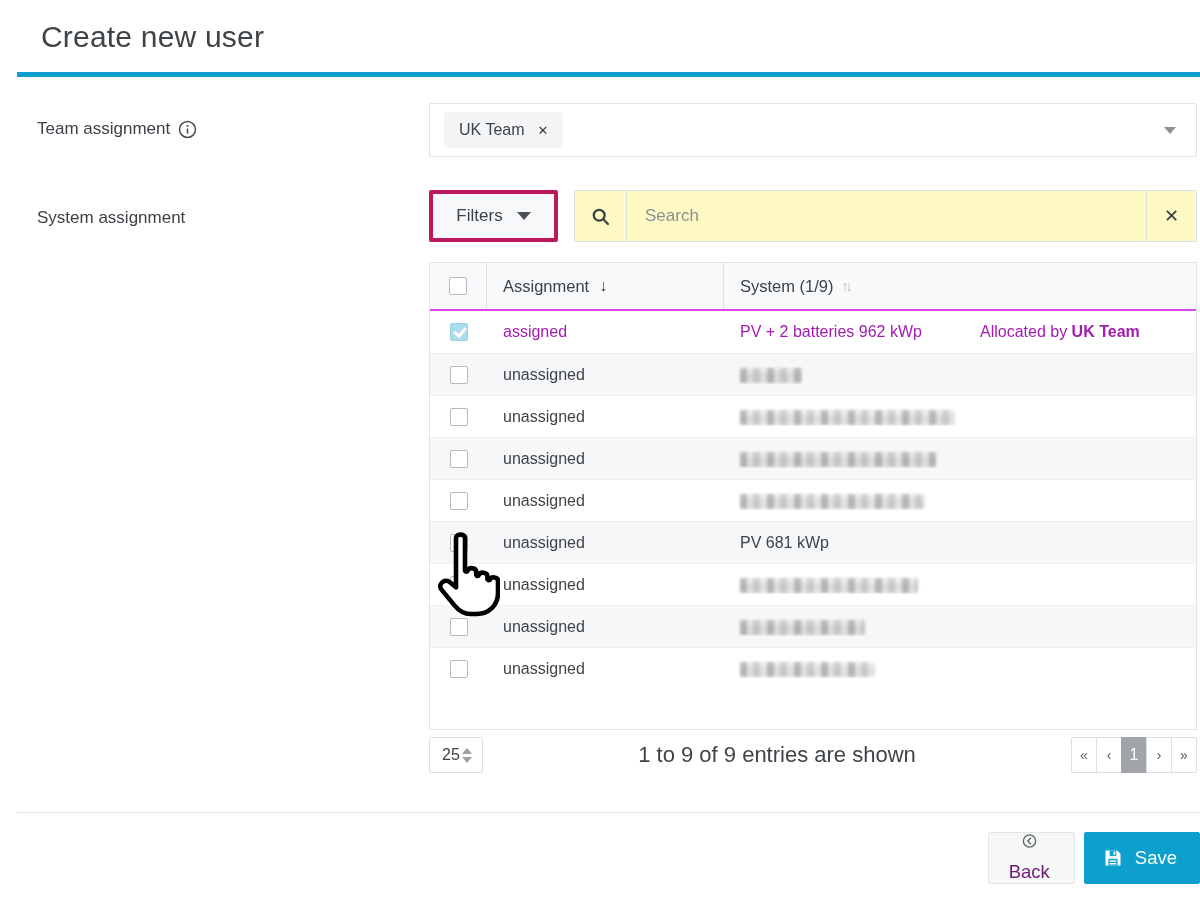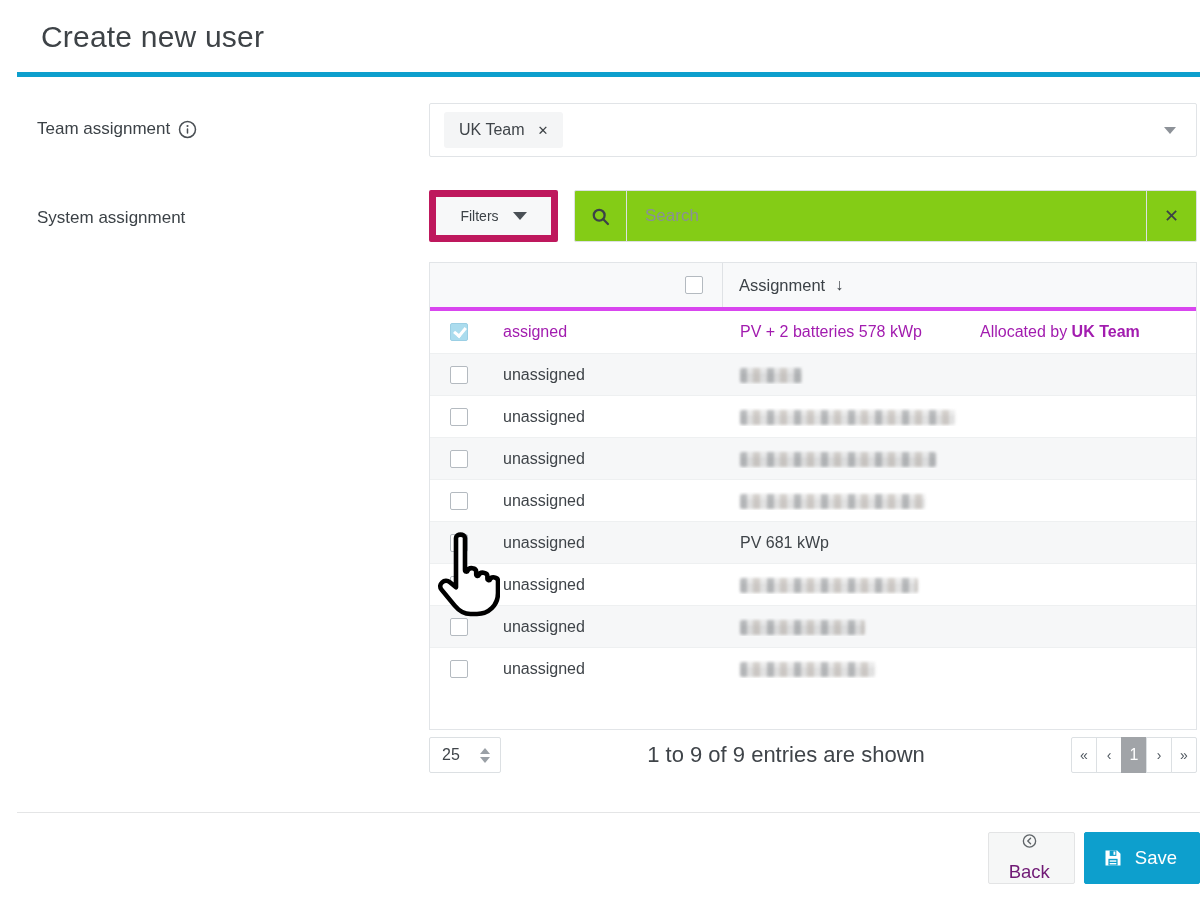--- a/index.html
+++ b/index.html
@@ -22,32 +22,32 @@
   
   .multiselect { top:103px; height:54px; border:1px solid #e1e4e7; border-radius:2px; background:#fff;
                  display:flex; align-items:center; padding:0 20px 0 14px; }
   .chip { background:#f4f5f6; border-radius:3px; padding:9px 15px; font-size:16px; color:#3f4449;
           display:inline-flex; align-items:center; gap:13px; }
   .chip-x { font-size:13px; font-weight:700; color:#3d4246; cursor:pointer; line-height:1; }
   .select-caret { margin-left:auto; width:0; height:0; border-left:6px solid transparent; border-right:6px solid transparent; border-top:7px solid #8d9298; }
 
   
   .filterbar { top:190px; height:52px; display:flex; }
-  .filters-btn { width:129px; height:52px; background:#f7f8f9; border:7px solid #be185d; border-radius:2px;
-                 display:flex; align-items:center; justify-content:center; gap:14px; font-size:14px; color:#3c4247; cursor:pointer; }
+  .filters-btn { width:129px; height:52px; background:#f7f8f9; border:4px solid #be185d; border-radius:2px;
+                 display:flex; align-items:center; justify-content:center; gap:14px; font-size:17px; color:#3c4247; cursor:pointer; }
   .filters-caret { width:0; height:0; border-left:7px solid transparent; border-right:7px solid transparent; border-top:8px solid #4a5056; }
-  .searchbox { flex:1; margin-left:16px; height:52px; border:1px solid #dce0e3; border-radius:2px; background:#84cc16; display:flex; align-items:stretch; }
+  .searchbox { flex:1; margin-left:16px; height:52px; border:1px solid #dce0e3; border-radius:2px; background:#fef9c3; display:flex; align-items:stretch; }
   .search-icon-seg { width:52px; display:flex; align-items:center; justify-content:center; border-right:1px solid #dce0e3; cursor:pointer; }
   .searchbox input { flex:1; border:none; outline:none; font-size:17px; padding:0 18px; color:#3f4449; font-family:inherit; background:transparent; }
   .searchbox input::placeholder { color:#8a9096; }
   .search-clear-seg { width:50px; display:flex; align-items:center; justify-content:center; border-left:1px solid #dce0e3; font-size:18px; color:#3c4247; cursor:pointer; }
 
   
   .systable { top:262px; border:1px solid #e2e5e8; background:#fff; }
-  .thead { display:flex; height:48px; background:#f8f9fa; border-bottom:4px solid #d946ef; align-items:stretch;justify-content:center; }
+  .thead { display:flex; height:48px; background:#f8f9fa; border-bottom:2px solid #d946ef; align-items:stretch; }
   .th { display:flex; align-items:center; font-size:16.5px; color:#3c4247; border-right:1px solid #dfe2e5; padding-left:16px; }
   .th:last-child { border-right:none; }
   .col-check { width:57px; justify-content:center; padding-left:0; flex:none; }
   .col-assign { width:237px; flex:none; }
   .col-system { width:240px; flex:none; }
   .col-teams { flex:1; }
   .sort-down { margin-left:10px; font-size:16px; color:#3c4247; }
   .sort-both { margin-left:8px; font-size:14px; color:#b4bac0; letter-spacing:-3px; }
 
   .tr { display:flex; height:42px; align-items:center; border-top:1px solid #eef0f1; }
@@ -68,21 +68,21 @@
 
   .redacted { display:inline-block; height:15px; vertical-align:middle; border-radius:2px; filter:blur(1.6px); opacity:.85;
      background-image:
        repeating-linear-gradient(90deg, rgba(120,124,128,.55) 0 7px, rgba(200,200,200,.25) 7px 13px, rgba(160,150,140,.45) 13px 20px, rgba(215,215,215,.3) 20px 27px),
        repeating-linear-gradient(0deg, rgba(170,170,170,.4) 0 5px, rgba(120,120,120,.25) 5px 10px, rgba(210,210,210,.35) 10px 15px); }
 
   .table-footer-space { height:40px; }
 
   
   .pagerow { top:737px; height:36px; display:flex; align-items:center; }
-  .pagesize { width:72px; height:36px; border:1px solid #dce0e3; border-radius:2px; background:#fff;
+  .pagesize { width:54px; height:36px; border:1px solid #dce0e3; border-radius:2px; background:#fff;
               display:flex; align-items:center; padding:0 10px 0 12px; font-size:16px; color:#3f4449; cursor:pointer; }
   .stepper { margin-left:auto; display:flex; flex-direction:column; gap:3px; }
   .step-up { width:0; height:0; border-left:5px solid transparent; border-right:5px solid transparent; border-bottom:6px solid #9aa0a6; }
   .step-down { width:0; height:0; border-left:5px solid transparent; border-right:5px solid transparent; border-top:6px solid #9aa0a6; }
   .page-summary { flex:1; text-align:center; font-size:22px; color:#3f4449; }
   .pager { display:flex; }
   .pbtn { width:26px; height:36px; border:1px solid #dce0e3; background:#fff; margin-left:-1px;
           display:flex; align-items:center; justify-content:center; font-size:14px; color:#4e565e; cursor:pointer; }
   .pbtn:first-child { margin-left:0; border-radius:2px 0 0 2px; }
   .pbtn:last-child { border-radius:0 2px 2px 0; }
@@ -149,28 +149,32 @@
 
   <div class="field-col systable" style="position:absolute;">
     <div class="thead">
       <div class="th col-check">
         <span class="checkbox"></span>
       </div>
       <div class="th col-assign">
         <span>Assignment</span>
         <span class="sort-down">↓</span>
       </div>
+      <div class="th col-system">
+        <span>System (1/9)</span>
+        <span class="sort-both">↑↓</span>
+      </div>
     </div>
     <div id="tbody">
         <div class="tr muted">
           <div class="td cell-check">
             <span class="checkbox checked"></span>
           </div>
           <div class="td cell-assign">assigned</div>
-          <div class="td cell-system">PV + 2 batteries 578 kWp</div>
+          <div class="td cell-system">PV + 2 batteries 962 kWp</div>
           <div class="td cell-teams"><span>Allocated by </span><span class="teams-bold">UK Team</span></div>
         </div>
         <div class="tr stripe">
           <div class="td cell-check">
             <span class="checkbox"></span>
           </div>
           <div class="td cell-assign">unassigned</div>
           <div class="td cell-system"><span class="redacted" style="width: 62px;"></span></div>
           <div class="td cell-teams"></div>
         </div>

